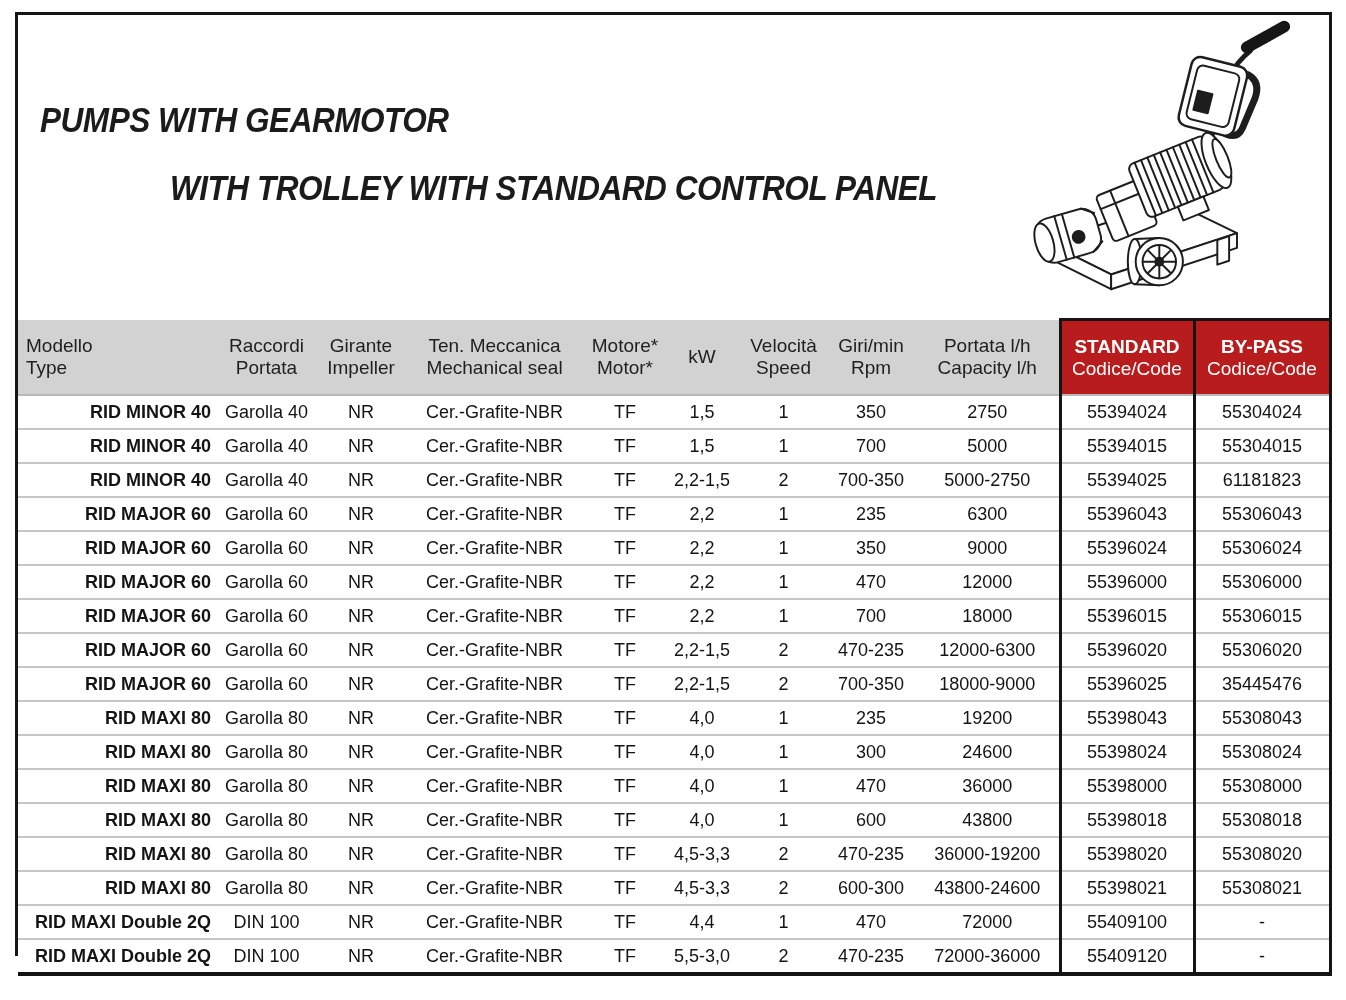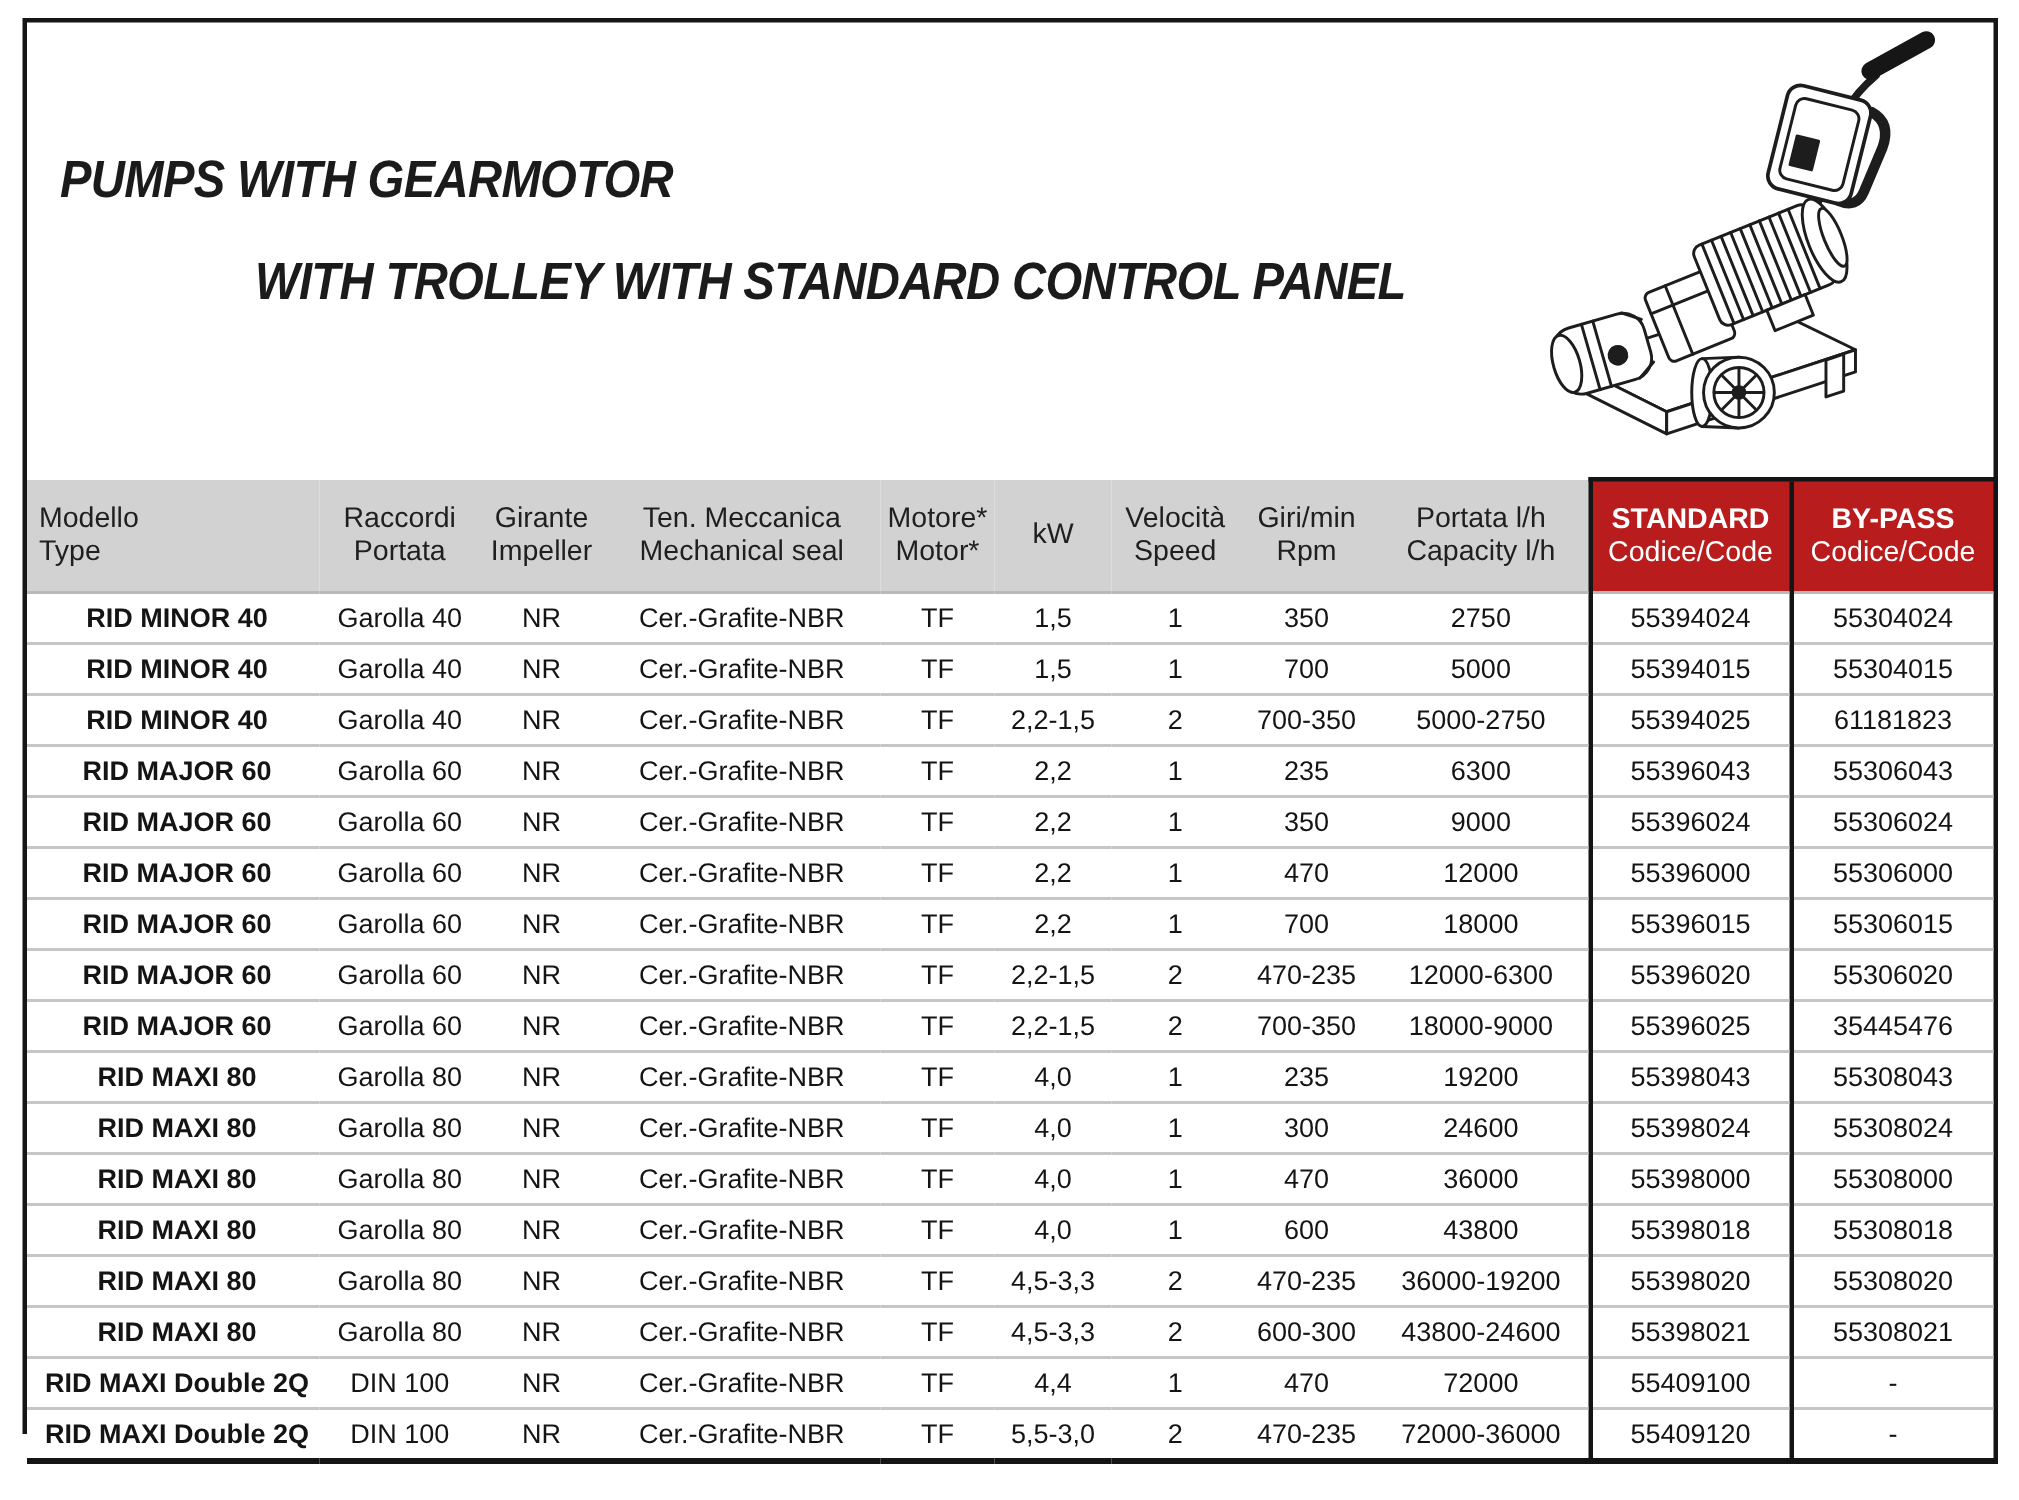--- a/index.html
+++ b/index.html
@@ -33,21 +33,21 @@
     background:#b91c1c;color:#ffffff;
     border-top:3px solid #141414;
   }
   thead th.dark .hl1{font-weight:bold;}
   tbody td{
     font-size:18px;text-align:center;vertical-align:middle;height:32px;
     padding:0 2px;white-space:nowrap;color:#141414;
   }
   tbody tr{border-bottom:2px solid #c6c6c6;}
   tbody tr:last-child{border-bottom:4px solid #141414;}
-  td.model{font-weight:bold;text-align:center;padding-left:7px;font-size:18px;}
+  td.model{font-weight:bold;text-align:right;padding-left:7px;font-size:18px;}
   .stdcol{border-left:3px solid #141414;}
   .bypcol{border-left:3px solid #141414;border-right:3px solid #141414;}
   th.stdcol{border-left:3px solid #141414;}
   th.bypcol{border-left:3px solid #141414;border-right:3px solid #141414;}
   .footnote{
     position:absolute;left:28px;top:960px;font-size:20px;color:#222222;margin-top:47px;
   }
 </style>
 </head>
 <body>

